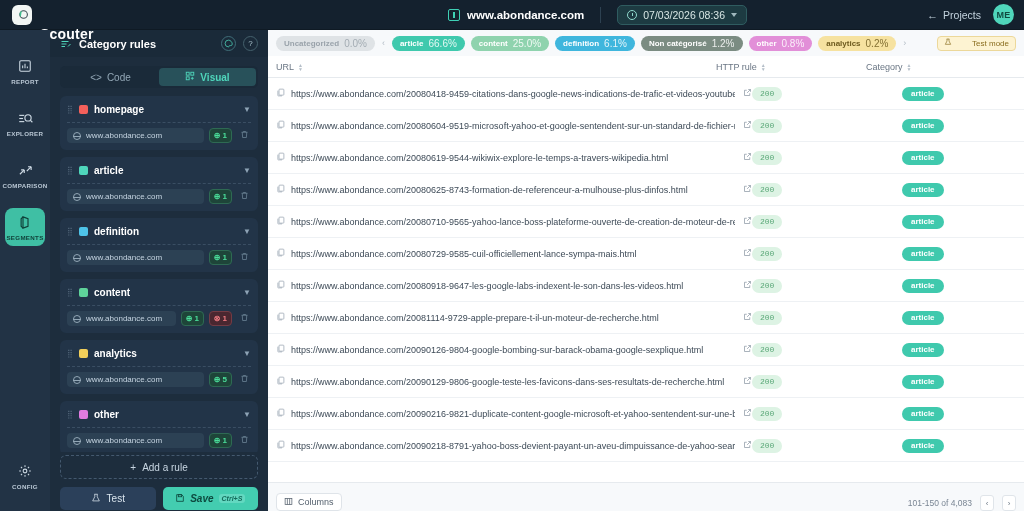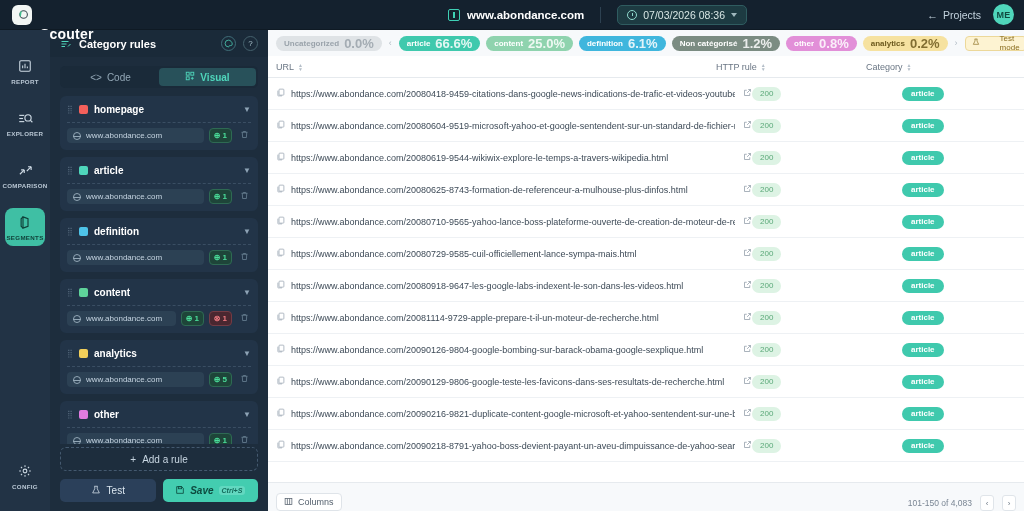--- a/index.html
+++ b/index.html
@@ -120,21 +120,21 @@
   }
   .cnt.ok { background:#1e4539; color:#4ade9a; border:1px solid #2e6a53; }
   .cnt.err { background:#4a2730; color:#f07b82; border:1px solid #743b44; }
   .trash { width:14px; color:#6e8598; font-size:9px; text-align:center; cursor:pointer; }
 
   .add-rule {
     margin: 3px 10px 8px; height: 24px; border:1px dashed #44596f; border-radius:6px;
     display:flex; align-items:center; justify-content:center; gap:6px;
     color:#c8d6e2; font-size:10px; cursor:pointer;
   }
-  .rules-foot { display:flex; gap:7px; padding: 0 10px 9px; }
+  .rules-foot { display:flex; gap:7px; padding: 0 10px 1px; }
   .btn-test {
     flex:1; height:23px; background:#2b405a; border-radius:5px; color:#dbe6ef; font-size:10px;
     display:flex; align-items:center; justify-content:center; gap:6px; cursor:pointer;
   }
   .btn-save {
     flex:1; height:23px; background:#43cdb0; border-radius:5px; color:#0d4a3f; font-size:10px;
     font-weight:bold; display:flex; align-items:center; justify-content:center; gap:5px; cursor:pointer;font-style:italic;
   }
   .kbd { background:#62d8c0; color:#146b5b; border-radius:3px; font-size:7px; padding:1px 3px; }
 
@@ -142,21 +142,21 @@
   .main { flex:1; background:#f7f9fb; display:flex; flex-direction:column; min-width:0; }
 
   .chipbar {
     height: 26px; display:flex; align-items:center; gap:6px; padding: 0 8px;
     background:#f7f9fb; position:relative; flex:0 0 26px;
   }
   .chip {
     height:15px; border-radius:8px; padding:0 8px; display:flex; align-items:center; gap:5px;
     font-size:8px; font-weight:bold; color:#ffffff; cursor:pointer; white-space:nowrap;
   }
-  .chip .pct { font-weight:bold; opacity:.85; font-size:13px; }
+  .chip .pct { font-weight:normal; opacity:.85; font-size:10px; }
   .chip.muted { background:#dfe3e6; color:#9aa3ab; }
   .scroll-arrow { color:#b2bcc5; font-size:9px; cursor:pointer; padding:0 1px; }
   .testmode {
     margin-left:auto; height:15px; background:#fdf3d2; border:1px solid #ecd89a; border-radius:4px;
     padding:0 6px; display:flex; align-items:center; gap:20px; color:#8a6d1f; font-size:8px; cursor:pointer;
   }
 
   .table-wrap { flex:1; background:#ffffff; display:flex; flex-direction:column; min-height:0; }
   .thead {
     height:22px; display:flex; align-items:center; border-bottom:1px solid #e6eaee;
@@ -176,21 +176,21 @@
   .cell-url { width:476px; display:flex; align-items:center; gap:6px; min-width:0; }
   .copy-ico { color:#9aa6b2; font-size:9px; cursor:pointer; flex:0 0 auto; }
   .url-txt {
     color:#3d4a57; white-space:nowrap; overflow:hidden; text-overflow:clip;
     flex:1; min-width:0;
   }
   .ext-ico { color:#8d99a6; font-size:9px; cursor:pointer; flex:0 0 auto; padding-left:2px;}
   .cell-http { width:150px; }
   .code-pill {
     display:inline-flex; align-items:center; justify-content:center;
-    background:#ddf3e4; color:#5aa878; border-radius:8px; height:14px; padding:0 8px; font-size:8px;
+    background:#ddf3e4; color:#5aa878; border-radius:8px; height:14px; padding:0 8px; font-size:8px;font-family:Liberation Mono, monospace;
   }
   .cell-cat { flex:1; }
   .cat-pill {
     display:inline-flex; align-items:center; justify-content:center;
     background:#3fc9ad; color:#ffffff; border-radius:8px; height:14px; padding:0 9px;
     font-size:8px; font-weight:bold;
   }
 
   .tfoot {
     height:29px; flex:0 0 29px; background:#f7f9fb; border-top:1px solid #e6eaee;

